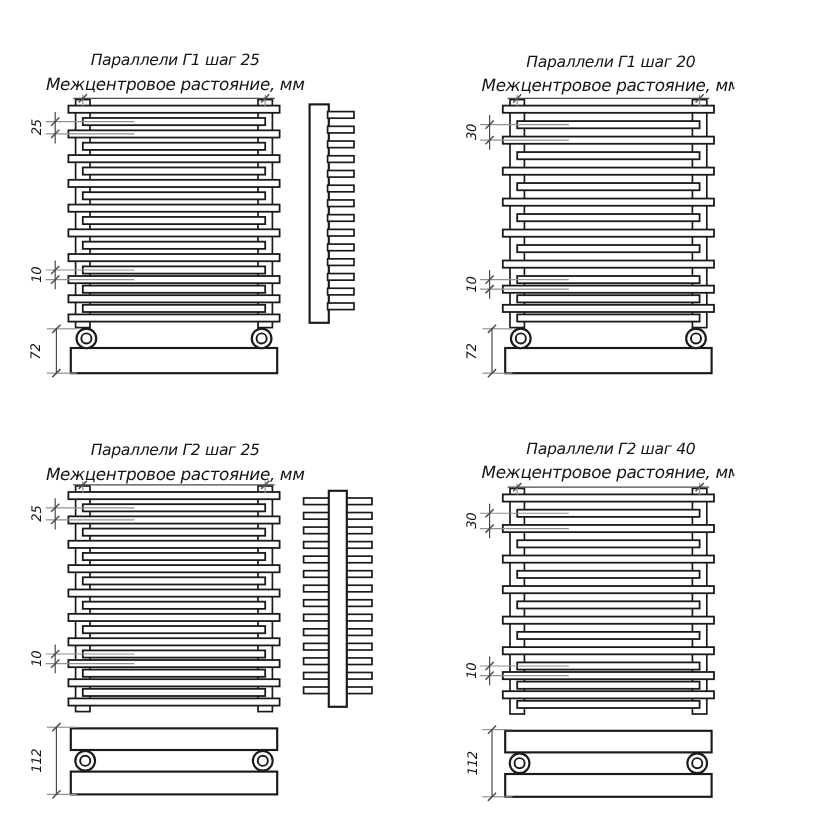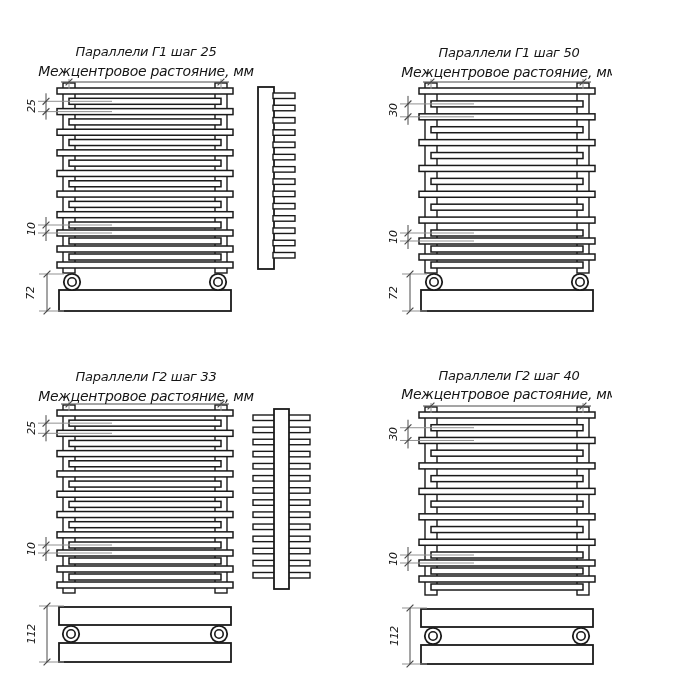--- a/index.html
+++ b/index.html
@@ -353,29 +353,29 @@
 
   <div>
     <div class="lbl title" style="left:146px;top:51px;">Параллели Г1 шаг 25</div>
     <div class="lbl subtitle" style="left:146px;top:71px;">Межцентровое растояние, мм</div>
     <div class="lbl rot num" style="left:31px;top:106px;">25</div>
     <div class="lbl rot num" style="left:31px;top:229px;">10</div>
     <div class="lbl rot num" style="left:30px;top:293px;">72</div>
   </div>
 
   <div>
-    <div class="lbl title" style="left:509px;top:52px;">Параллели Г1 шаг 50</div>
+    <div class="lbl title" style="left:509px;top:52px;">Параллели Г1 шаг 20</div>
     <div class="lbl subtitle" style="left:509px;top:72px;">Межцентровое растояние, мм</div>
     <div class="lbl rot num" style="left:393px;top:110px;">30</div>
     <div class="lbl rot num" style="left:393px;top:237px;">10</div>
     <div class="lbl rot num" style="left:393px;top:293px;">72</div>
   </div>
 
   <div>
-    <div class="lbl title" style="left:146px;top:376px;">Параллели Г2 шаг 33</div>
+    <div class="lbl title" style="left:146px;top:376px;">Параллели Г2 шаг 25</div>
     <div class="lbl subtitle" style="left:146px;top:396px;">Межцентровое растояние, мм</div>
     <div class="lbl rot num" style="left:31px;top:428px;">25</div>
     <div class="lbl rot num" style="left:31px;top:549px;">10</div>
     <div class="lbl rot num" style="left:31px;top:634px;">112</div>
   </div>
 
   <div>
     <div class="lbl title" style="left:509px;top:375px;">Параллели Г2 шаг 40</div>
     <div class="lbl subtitle" style="left:509px;top:394px;">Межцентровое растояние, мм</div>
     <div class="lbl rot num" style="left:393px;top:434px;">30</div>

